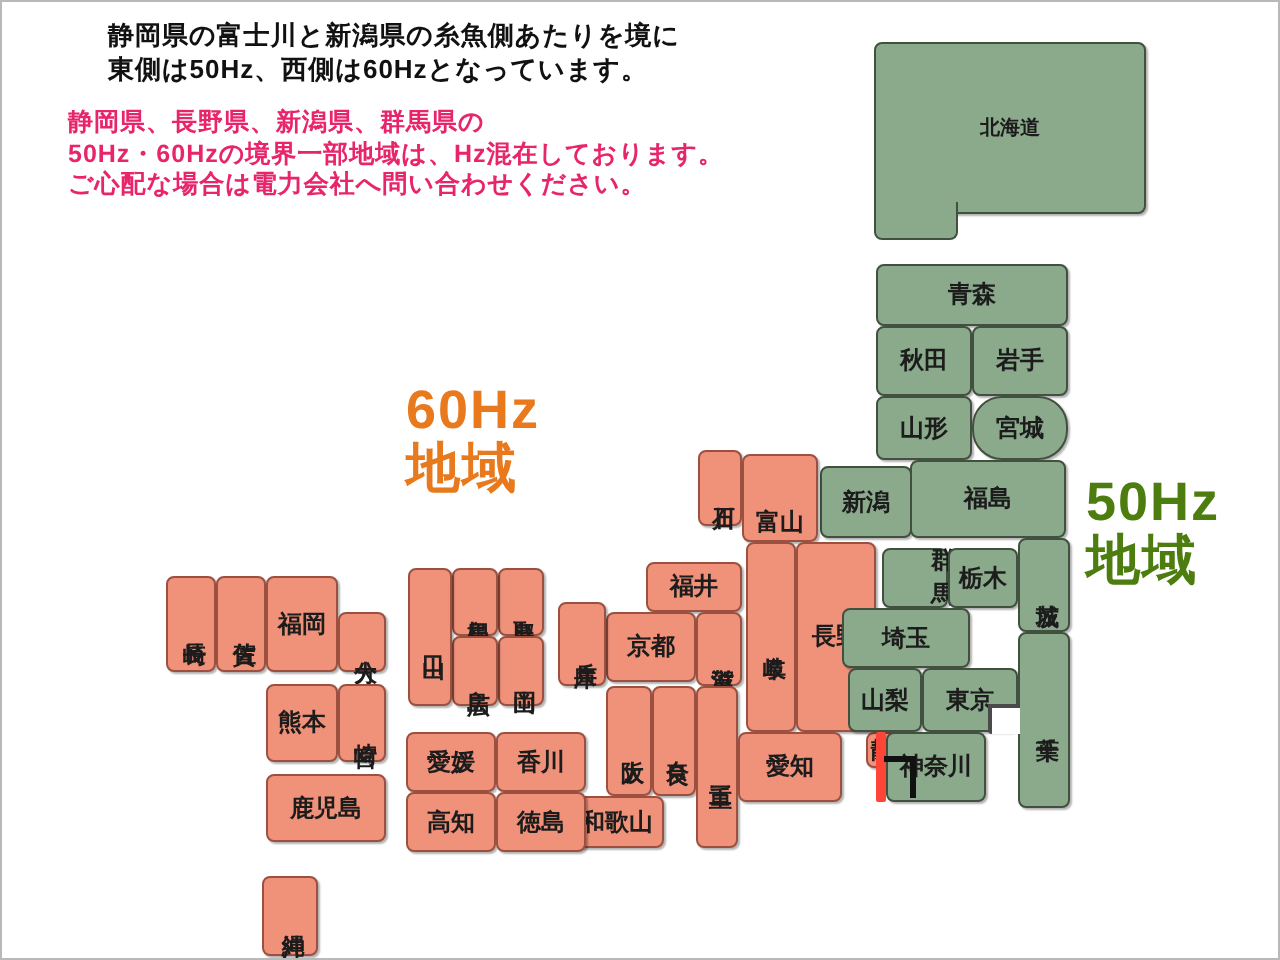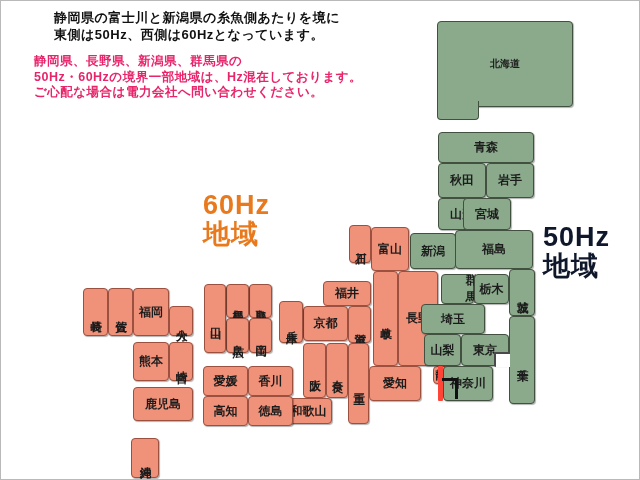--- a/index.html
+++ b/index.html
@@ -43,21 +43,21 @@
     <div>静岡県、長野県、新潟県、群馬県の</div>
     <div>50Hz・60Hzの境界一部地域は、Hz混在しております。</div>
     <div>ご心配な場合は電力会社へ問い合わせください。</div>
   </div>
 
   <div class="legend" id="legend-west" style="left: 202px; top: 190px; color: rgb(232, 121, 28);">
     <div>60Hz</div>
     <div>地域</div>
   </div>
 
-  <div class="legend" id="legend-east" style="left: 542px; top: 222px; color: #0f172a;">
+  <div class="legend" id="legend-east" style="left: 542px; top: 236px; color: #4d7c0f;">
     <div>50Hz</div>
     <div>地域</div>
   </div>
 
   <div id="map">
       <div class="pref hz50 big" style="left: 436px; top: 20px; width: 136px; height: 86px;">
         <span>北海道</span>
       </div>
       <div class="pref hz50 noTop" style="left: 436px; top: 100px; width: 42px; height: 19px;"></div>
       <div class="pref hz50" style="left: 437px; top: 131px; width: 96px; height: 31px;">
@@ -65,33 +65,33 @@
       </div>
       <div class="pref hz50" style="left: 437px; top: 162px; width: 48px; height: 35px;">
         <span>秋田</span>
       </div>
       <div class="pref hz50" style="left: 485px; top: 162px; width: 48px; height: 35px;">
         <span>岩手</span>
       </div>
       <div class="pref hz50" style="left: 437px; top: 197px; width: 48px; height: 32px;">
         <span>山形</span>
       </div>
-      <div class="pref hz50" style="left: 462px; top: 197px; width: 48px; height: 32px;">
+      <div class="pref hz50" style="left: 485px; top: 197px; width: 48px; height: 32px; border-radius: 15px;">
         <span>宮城</span>
       </div>
       <div class="pref hz50" style="left: 409px; top: 232px; width: 46px; height: 36px;">
         <span>新潟</span>
       </div>
       <div class="pref hz50" style="left: 454px; top: 229px; width: 78px; height: 39px;">
         <span>福島</span>
       </div>
       <div class="pref hz60 vert" style="left: 348px; top: 224px; width: 22px; height: 38px;">
         <span>石川</span>
       </div>
-      <div class="pref hz60" style="left: 370px; top: 226px; width: 38px; height: 44px;">
+      <div class="pref hz60" style="left: 370px; top: 226px; width: 38px; height: 44px; align-items: flex-end;">
         <span>富山</span>
       </div>
       <div class="pref hz60 vert" style="left: 372px; top: 270px; width: 25px; height: 95px;">
         <span>岐阜</span>
       </div>
       <div class="pref hz60" style="left: 397px; top: 270px; width: 40px; height: 95px;">
         <span>長野</span>
       </div>
       <div class="pref hz60" style="left: 322px; top: 280px; width: 48px; height: 25px;">
         <span>福井</span>

